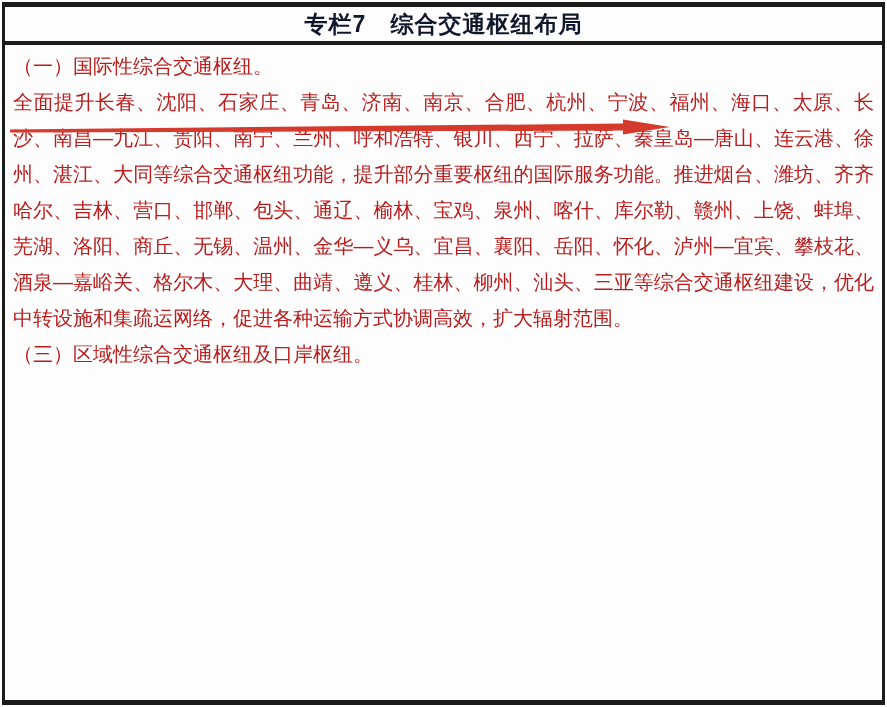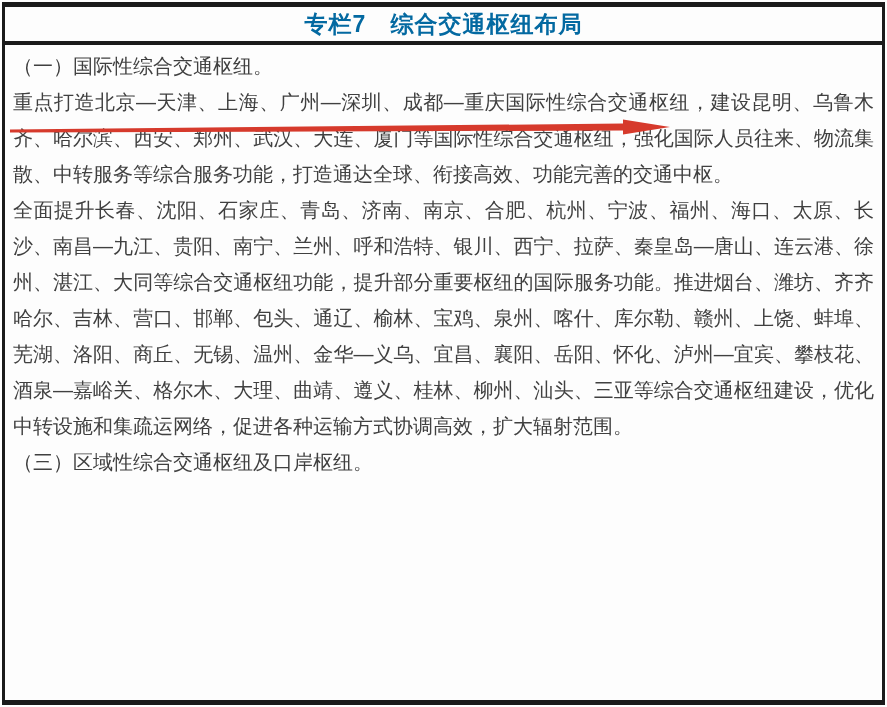--- a/index.html
+++ b/index.html
@@ -22,28 +22,28 @@
   .title-bar {
     height: 38px;
     border-bottom: 4px solid #1b1b1b;
     display: flex;
     align-items: center;
     justify-content: center;
   }
   .title-bar h1 {
     font-size: 23px;
     font-weight: bold;
-    color: #0369a1;
+    color: #0f172a;
     letter-spacing: 1px;
   }
   .content {
     padding: 3px 8px 6px 8px;
     font-size: 20px;
     line-height: 36px;
-    color: #404040;
+    color: #b91c1c;
     text-align: justify;
     text-justify: inter-ideograph;
   }
   .content p {
     margin: 0;
     word-break: break-all;
   }
   .arrow-annotation {
     position: absolute;
     left: 5px;
@@ -57,21 +57,20 @@
 <body>
 
 <div class="panel">
 
   <div class="title-bar">
     <h1>专栏7　综合交通枢纽布局</h1>
   </div>
 
   <div class="content">
     <p>（一）国际性综合交通枢纽。</p>
-    <p>重点打造北京—天津、上海、广州—深圳、成都—重庆国际性综合交通枢纽，建设昆明、乌鲁木齐、哈尔滨、西安、郑州、武汉、大连、厦门等国际性综合交通枢纽，强化国际人员往来、物流集散、中转服务等综合服务功能，打造通达全球、衔接高效、功能完善的交通中枢。</p>
     <p>全面提升长春、沈阳、石家庄、青岛、济南、南京、合肥、杭州、宁波、福州、海口、太原、长沙、南昌—九江、贵阳、南宁、兰州、呼和浩特、银川、西宁、拉萨、秦皇岛—唐山、连云港、徐州、湛江、大同等综合交通枢纽功能，提升部分重要枢纽的国际服务功能。推进烟台、潍坊、齐齐哈尔、吉林、营口、邯郸、包头、通辽、榆林、宝鸡、泉州、喀什、库尔勒、赣州、上饶、蚌埠、芜湖、洛阳、商丘、无锡、温州、金华—义乌、宜昌、襄阳、岳阳、怀化、泸州—宜宾、攀枝花、酒泉—嘉峪关、格尔木、大理、曲靖、遵义、桂林、柳州、汕头、三亚等综合交通枢纽建设，优化中转设施和集疏运网络，促进各种运输方式协调高效，扩大辐射范围。</p>
     <p>（三）区域性综合交通枢纽及口岸枢纽。</p>
   </div>
 
   <svg class="arrow-annotation" viewBox="0 0 660 18" preserveAspectRatio="none" aria-hidden="true">
     <polygon points="0,10.5 613,4.5 613,0.5 660,8 613,15.5 613,11.5 0,13.5" fill="#d63a2c"></polygon>
   </svg>
 
 </div>
 

